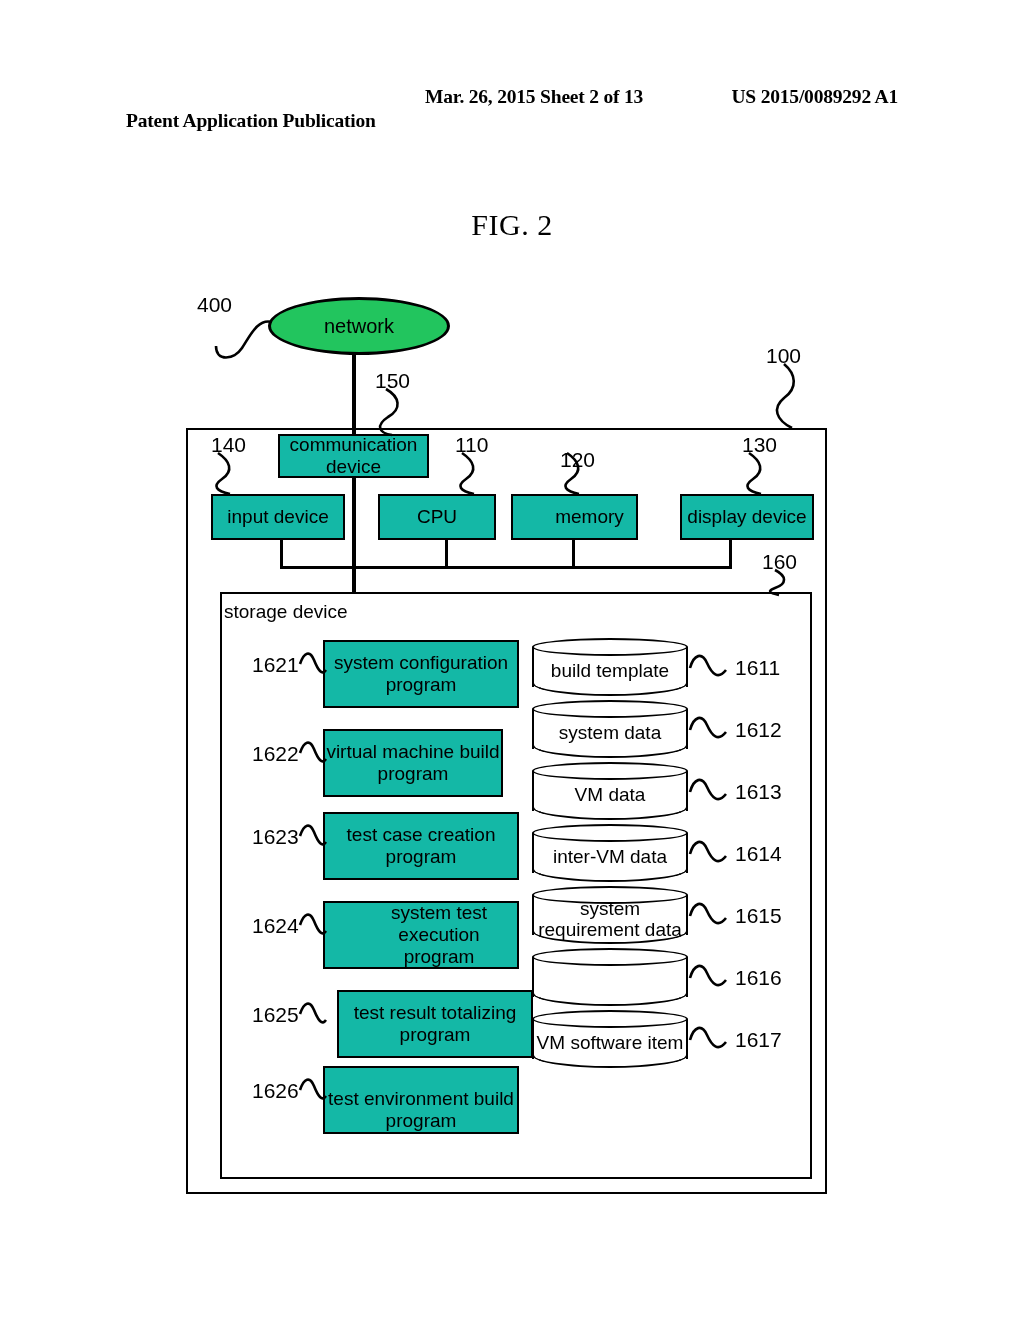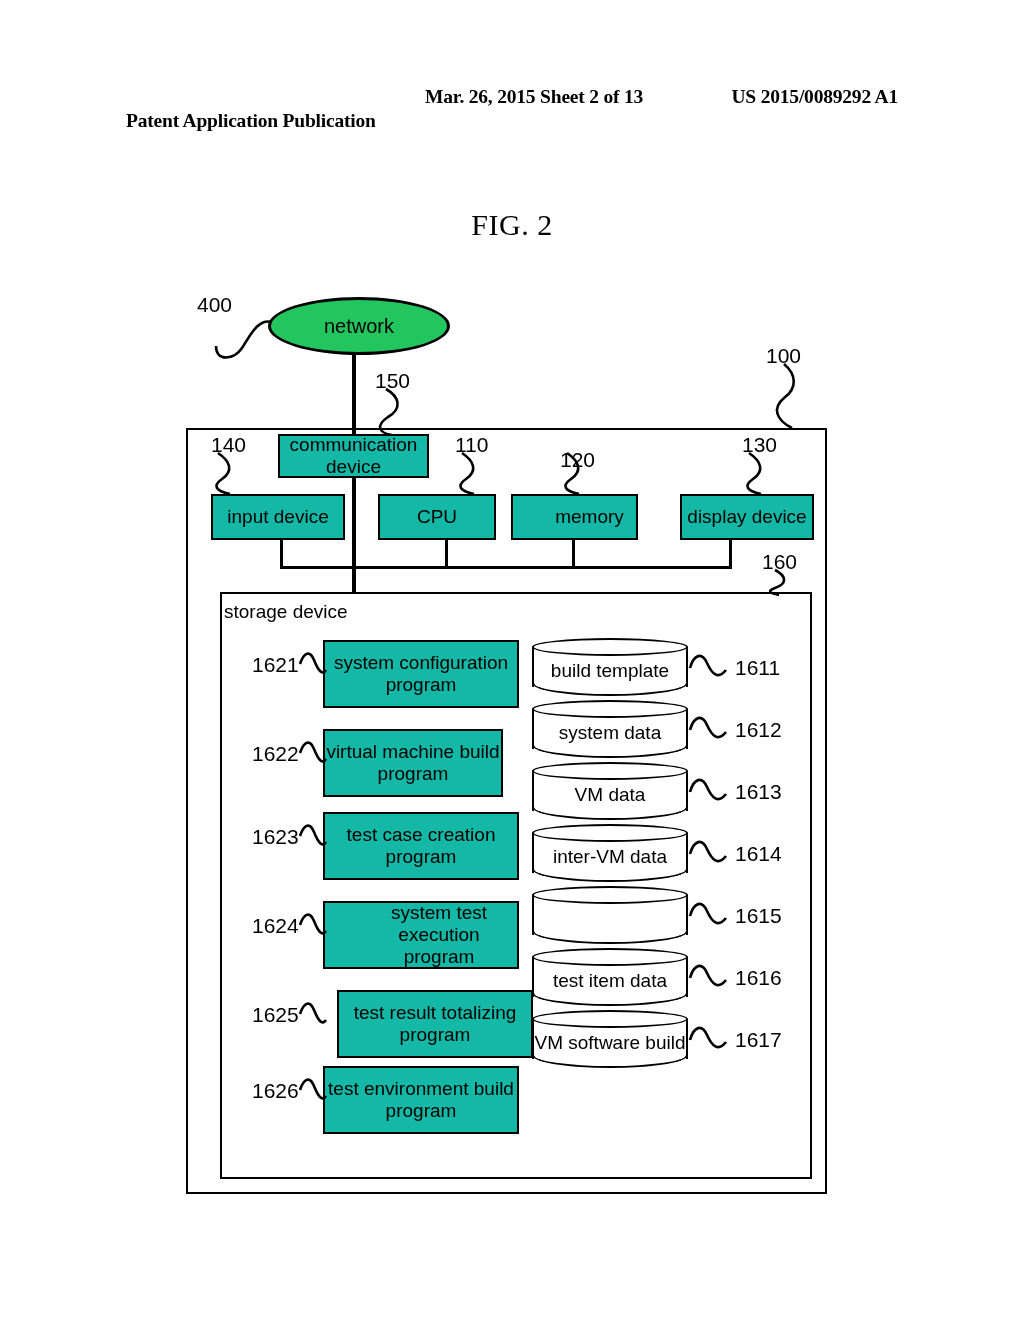--- a/index.html
+++ b/index.html
@@ -320,21 +320,21 @@
   <div>
     <div>test result totalizing</div>
     <div>program</div>
   </div>
 </div>
 <div class="ref" style="left:252px; top:1004px;">1625</div>
 <svg class="squig" style="left:300px; top:998px;" width="28" height="32">
   <path d="M0,16 C4,4 10,2 14,12 C18,22 22,28 26,22" fill="none" stroke="#000" stroke-width="2.6"></path>
 </svg>
 
-<div class="box" style="left:323px; top:1066px; width:196px; height:68px;">
+<div class="box" style="left:323px; top:1066px; width:196px; height:68px;align-items:flex-end;">
   <div>
     <div>test environment build</div>
     <div>program</div>
   </div>
 </div>
 <div class="ref" style="left:252px; top:1080px;">1626</div>
 <svg class="squig" style="left:300px; top:1074px;" width="28" height="32">
   <path d="M0,16 C4,4 10,2 14,12 C18,22 22,28 26,22" fill="none" stroke="#000" stroke-width="2.6"></path>
 </svg>
 
@@ -395,47 +395,48 @@
 </div>
 <div class="ref" style="left:735px; top:843px;">1614</div>
 <svg class="squig" style="left:690px; top:836px;" width="40" height="32">
   <path d="M0,18 C4,4 12,2 17,13 C22,24 28,30 36,20" fill="none" stroke="#000" stroke-width="2.6"></path>
 </svg>
 
 <div class="cyl" style="left:532px; top:886px;">
   <div class="body"></div>
   <div class="sides"></div>
   <div class="top"></div>
+  <div class="cyl-label">
+    <div>
+      <div>system</div>
+      <div>requirement data</div>
+    </div>
+  </div>
 </div>
 <div class="ref" style="left:735px; top:905px;">1615</div>
 <svg class="squig" style="left:690px; top:898px;" width="40" height="32">
   <path d="M0,18 C4,4 12,2 17,13 C22,24 28,30 36,20" fill="none" stroke="#000" stroke-width="2.6"></path>
 </svg>
 
 <div class="cyl" style="left:532px; top:948px;">
   <div class="body"></div>
   <div class="sides"></div>
   <div class="top"></div>
-  <div class="cyl-label">
-    <div>
-      <div>test item data</div>
-    </div>
-  </div>
 </div>
 <div class="ref" style="left:735px; top:967px;">1616</div>
 <svg class="squig" style="left:690px; top:960px;" width="40" height="32">
   <path d="M0,18 C4,4 12,2 17,13 C22,24 28,30 36,20" fill="none" stroke="#000" stroke-width="2.6"></path>
 </svg>
 
 <div class="cyl" style="left:532px; top:1010px;">
   <div class="body"></div>
   <div class="sides"></div>
   <div class="top"></div>
   <div class="cyl-label">
     <div>
-      <div>VM software build</div>
+      <div>VM software item</div>
     </div>
   </div>
 </div>
 <div class="ref" style="left:735px; top:1029px;">1617</div>
 <svg class="squig" style="left:690px; top:1022px;" width="40" height="32">
   <path d="M0,18 C4,4 12,2 17,13 C22,24 28,30 36,20" fill="none" stroke="#000" stroke-width="2.6"></path>
 </svg>
 
 </body></html>

